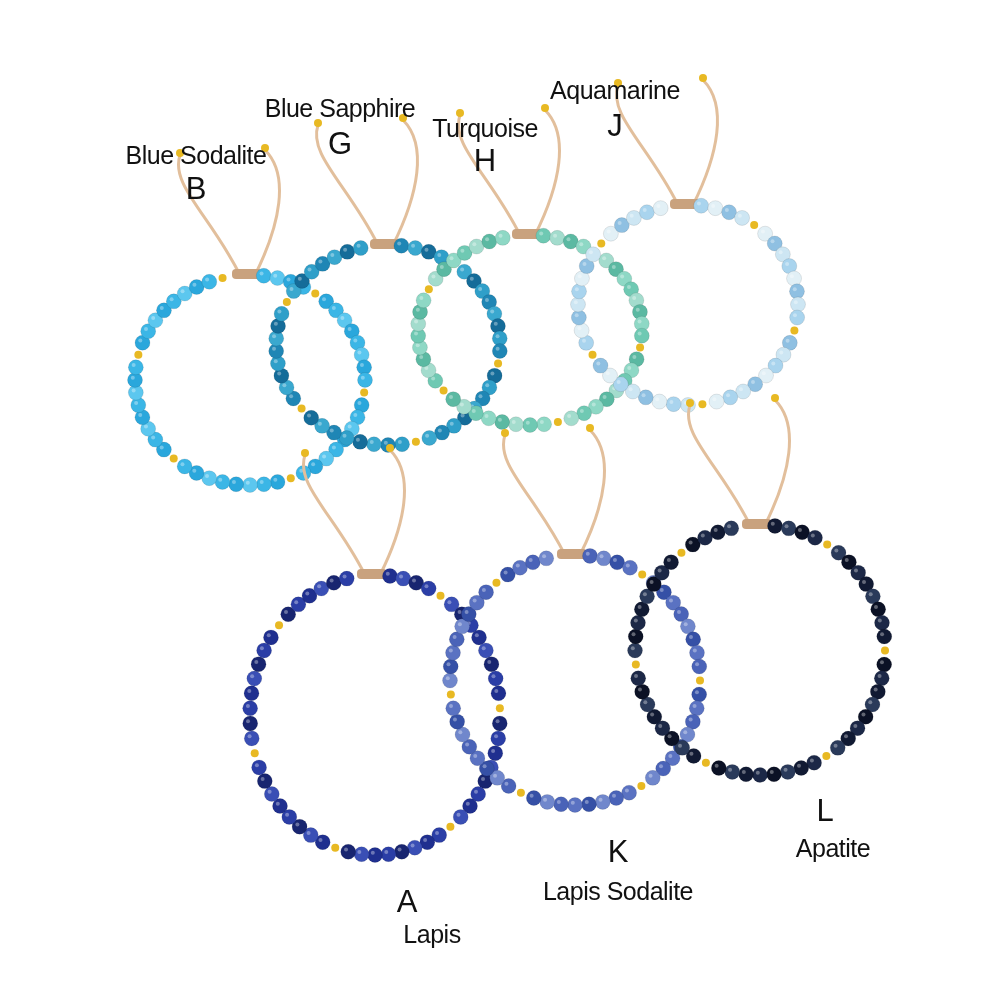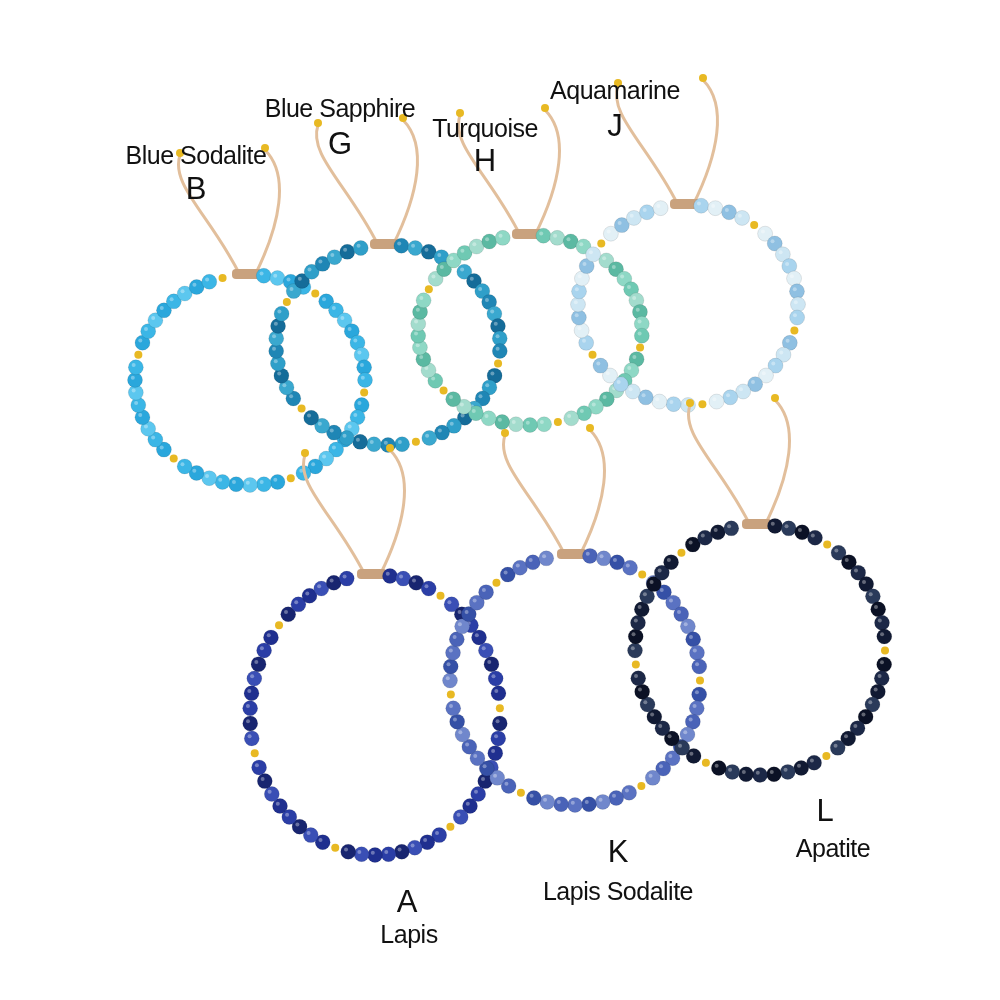--- a/index.html
+++ b/index.html
@@ -751,21 +751,21 @@
 <div>
   <div class="label name" style="left:485px;top:116px">Turquoise</div>
   <div class="label code" style="left:485px;top:145px">H</div>
 </div>
 <div>
   <div class="label name" style="left:615px;top:78px">Aquamarine</div>
   <div class="label code" style="left:615px;top:110px">J</div>
 </div>
 <div>
   <div class="label code" style="left:407px;top:886px">A</div>
-  <div class="label name" style="left:409px;top:922px">Lapis</div>
+  <div class="label name" style="left:432px;top:922px">Lapis</div>
 </div>
 <div>
   <div class="label code" style="left:618px;top:836px">K</div>
   <div class="label name" style="left:618px;top:879px">Lapis Sodalite</div>
 </div>
 <div>
   <div class="label code" style="left:825px;top:795px">L</div>
   <div class="label name" style="left:833px;top:836px">Apatite</div>
 </div>
 

